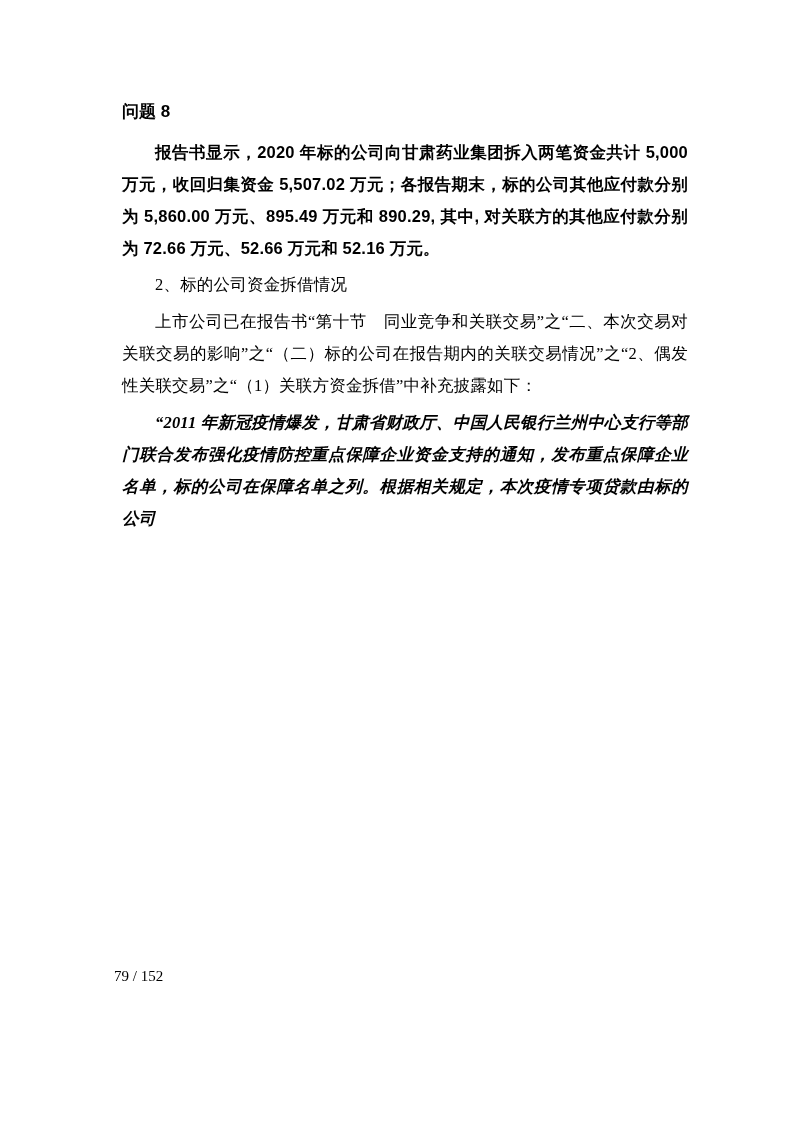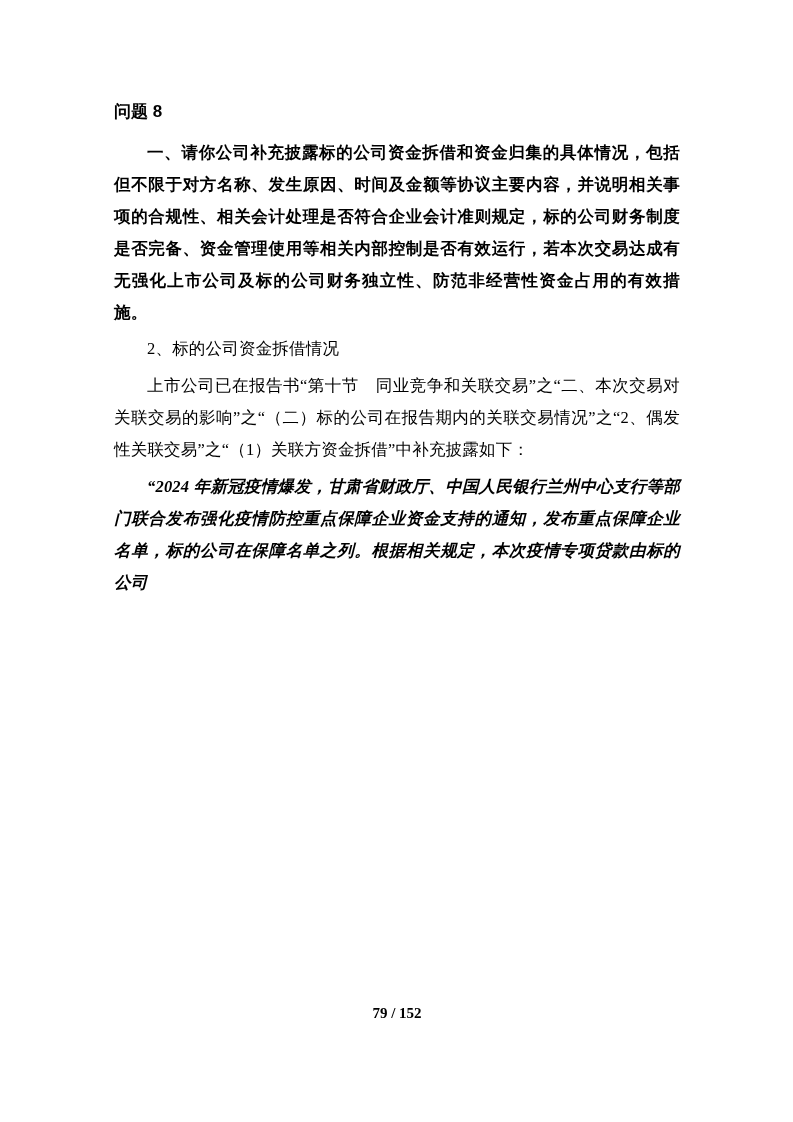--- a/index.html
+++ b/index.html
@@ -7,21 +7,21 @@
     width: 793px; height: 1122px;
     background: #ffffff;
     color: #000000;
     font-family: "Liberation Serif", serif;
     position: relative;
     overflow: hidden;
   }
   .page { position: absolute; inset: 0; background: #ffffff; }
   .content {
     position: absolute;
-    left: 114px; top: 96px;
+    left: 122px; top: 96px;
     width: 566px;
   }
   .qtitle {
     font-size: 17px;
     font-weight: bold;
     line-height: 32px;
     margin: 0 0 8px 0;
     font-family: "Liberation Sans", sans-serif;
   }
   p {
@@ -40,33 +40,33 @@
     font-weight: normal;
     font-family: "Liberation Serif", serif;
   }
   p.kai {
     font-weight: bold;
     font-style: italic;
     font-family: "Liberation Serif", serif;
   }
   .footer {
     position: absolute;
-    left: 114px; top: 1005px;
+    left: 114px; top: 968px;
     width: 566px;
-    text-align: center;
+    text-align: left;
     font-size: 15px;
-    font-weight: bold;
+    font-weight: normal;
     font-family: "Liberation Serif", serif;
   }
 </style>
 </head>
 <body>
 
 <div class="page">
   <div class="content">
     <h1 class="qtitle">问题 8</h1>
-    <p class="bold">一、请你公司补充披露标的公司资金拆借和资金归集的具体情况，包括但不限于对方名称、发生原因、时间及金额等协议主要内容，并说明相关事项的合规性、相关会计处理是否符合企业会计准则规定，标的公司财务制度是否完备、资金管理使用等相关内部控制是否有效运行，若本次交易达成有无强化上市公司及标的公司财务独立性、防范非经营性资金占用的有效措施。</p>
+    <p class="bold">报告书显示，2020 年标的公司向甘肃药业集团拆入两笔资金共计 5,000 万元，收回归集资金 5,507.02 万元；各报告期末，标的公司其他应付款分别为 5,860.00 万元、895.49 万元和 890.29, 其中, 对关联方的其他应付款分别为 72.66 万元、52.66 万元和 52.16 万元。</p>
     <p class="regular">2、标的公司资金拆借情况</p>
     <p class="regular">上市公司已在报告书“第十节　同业竞争和关联交易”之“二、本次交易对关联交易的影响”之“（二）标的公司在报告期内的关联交易情况”之“2、偶发性关联交易”之“（1）关联方资金拆借”中补充披露如下：</p>
-    <p class="kai">“2024 年新冠疫情爆发，甘肃省财政厅、中国人民银行兰州中心支行等部门联合发布强化疫情防控重点保障企业资金支持的通知，发布重点保障企业名单，标的公司在保障名单之列。根据相关规定，本次疫情专项贷款由标的公司</p>
+    <p class="kai">“2011 年新冠疫情爆发，甘肃省财政厅、中国人民银行兰州中心支行等部门联合发布强化疫情防控重点保障企业资金支持的通知，发布重点保障企业名单，标的公司在保障名单之列。根据相关规定，本次疫情专项贷款由标的公司</p>
   </div>
   <div class="footer">79 / 152</div>
 </div>
 
 </body></html>

